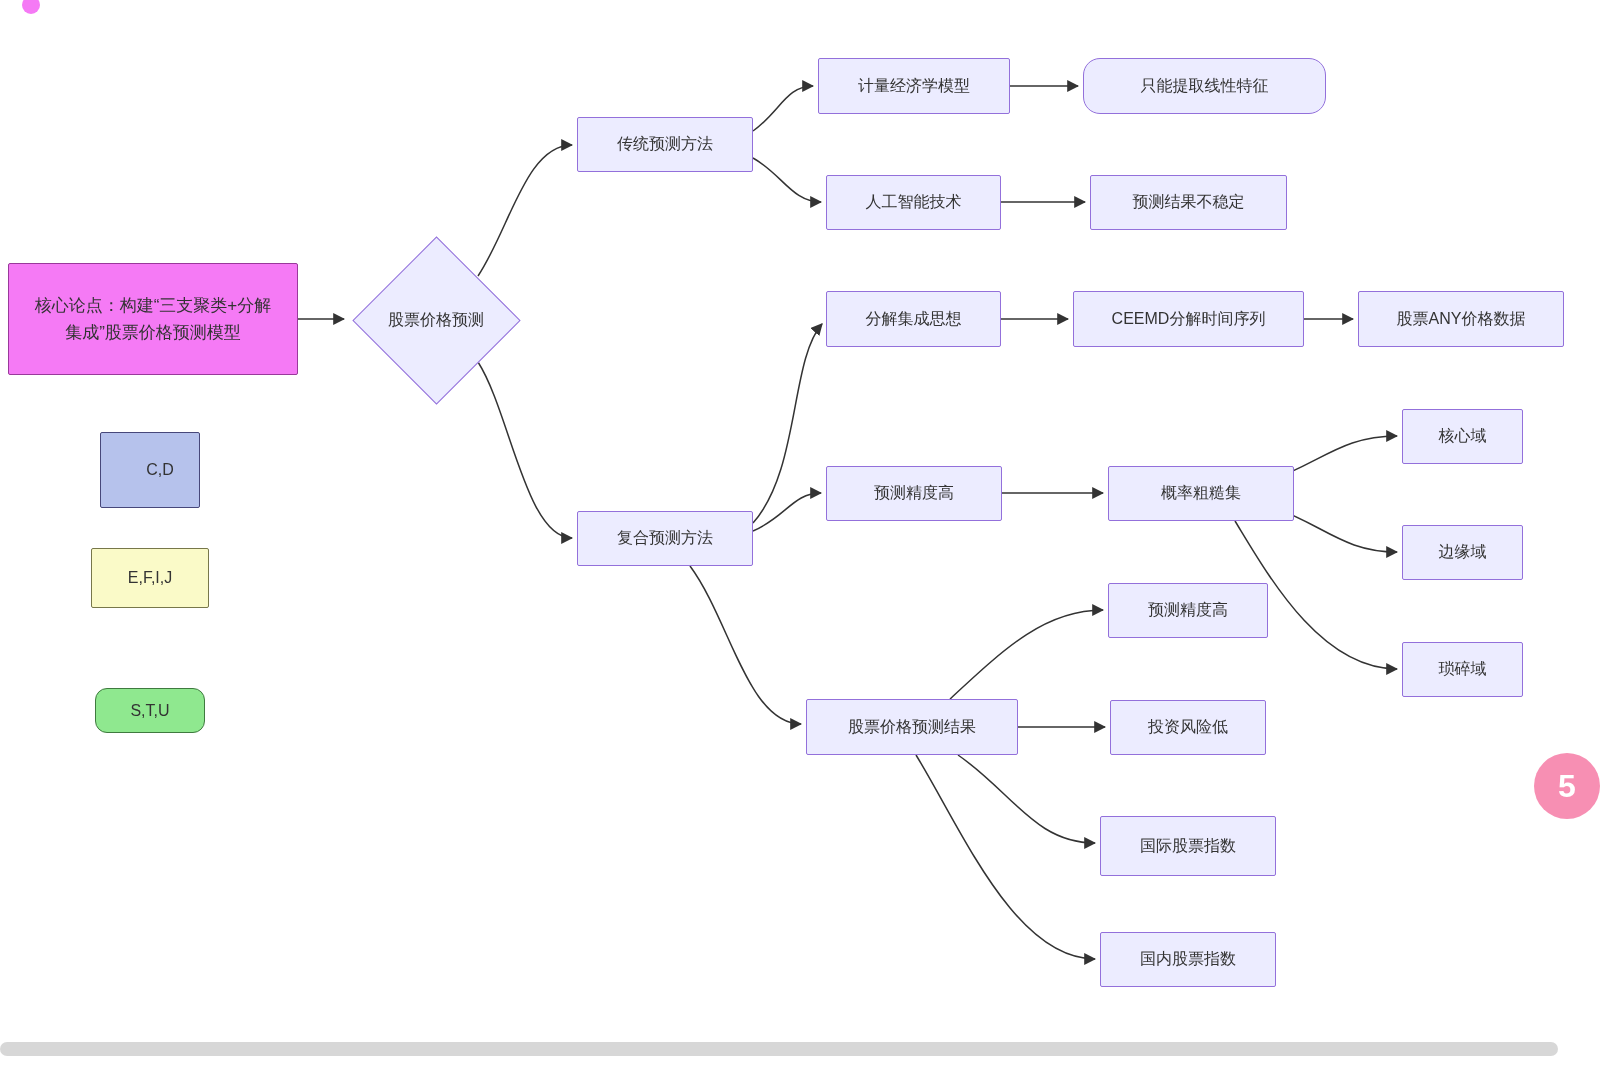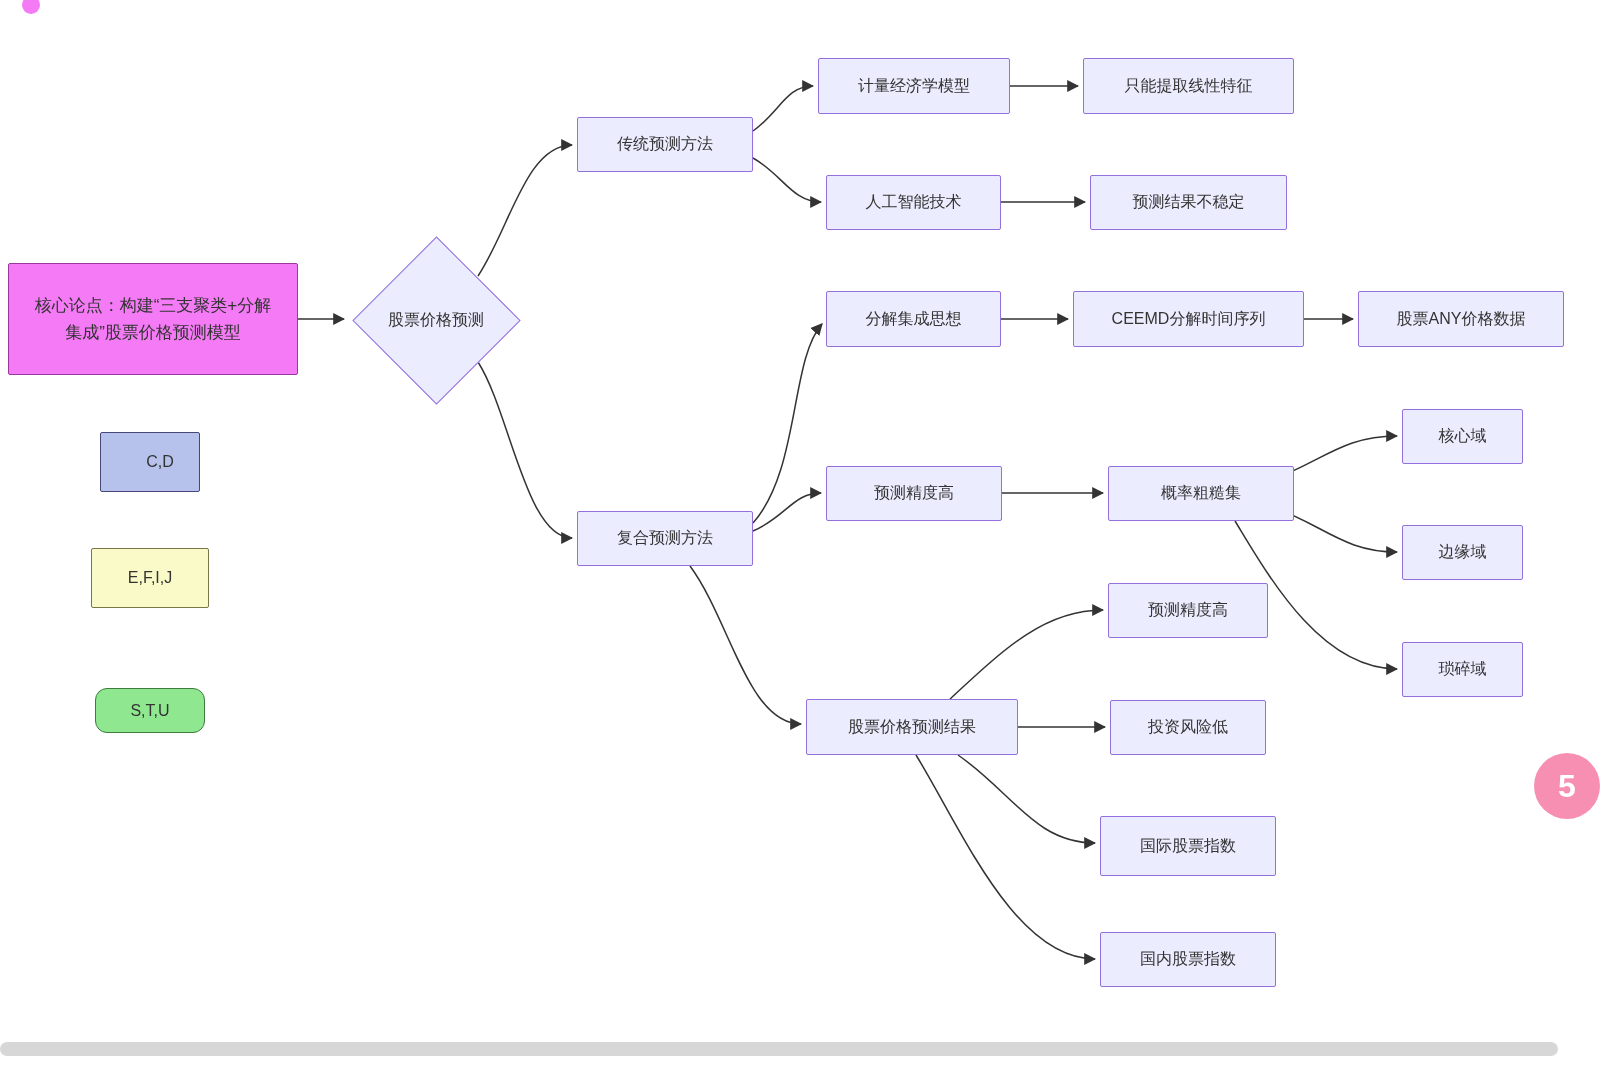--- a/index.html
+++ b/index.html
@@ -126,21 +126,21 @@
   </div>
 
   <div class="node" style="left:577px; top:117px; width:176px; height:55px;">
     <span>传统预测方法</span>
   </div>
 
   <div class="node" style="left:818px; top:58px; width:192px; height:56px;">
     <span>计量经济学模型</span>
   </div>
 
-  <div class="node" style="left:1083px; top:58px; width:211px; height:56px;">
+  <div class="node" style="left:1083px; top:58px; width:243px; height:56px;border-radius:17px;">
     <span>只能提取线性特征</span>
   </div>
 
   <div class="node" style="left:826px; top:175px; width:175px; height:55px;">
     <span>人工智能技术</span>
   </div>
 
   <div class="node" style="left:1090px; top:175px; width:197px; height:55px;">
     <span>预测结果不稳定</span>
   </div>
@@ -194,21 +194,21 @@
   </div>
 
   <div class="node" style="left:1100px; top:816px; width:176px; height:60px;">
     <span>国际股票指数</span>
   </div>
 
   <div class="node" style="left:1100px; top:932px; width:176px; height:55px;">
     <span>国内股票指数</span>
   </div>
 
-  <div class="legend-box legend-0" style="left:100px; top:432px; width:100px; height:60px;padding-left:20px;">
+  <div class="legend-box legend-0" style="left:100px; top:432px; width:100px; height:76px;padding-left:20px;">
     <span>C,D</span>
   </div>
 
   <div class="legend-box legend-1" style="left:91px; top:548px; width:118px; height:60px;">
     <span>E,F,I,J</span>
   </div>
 
   <div class="legend-box legend-2" style="left:95px; top:688px; width:110px; height:45px;border-radius:12px;">
     <span>S,T,U</span>
   </div>

